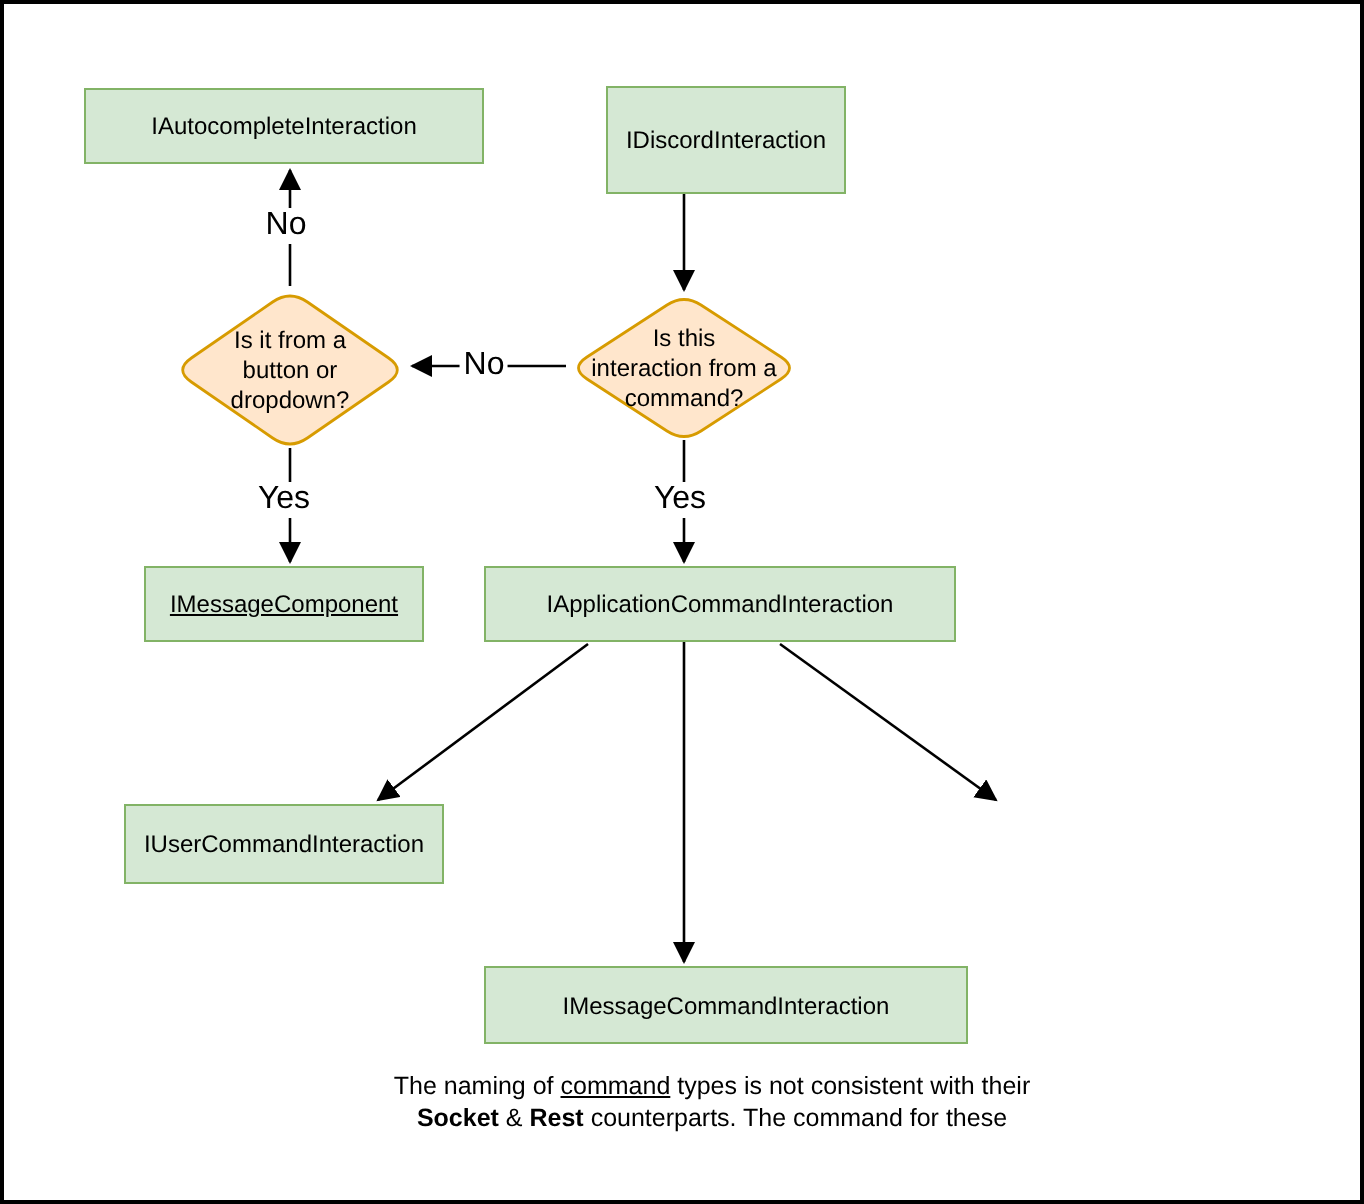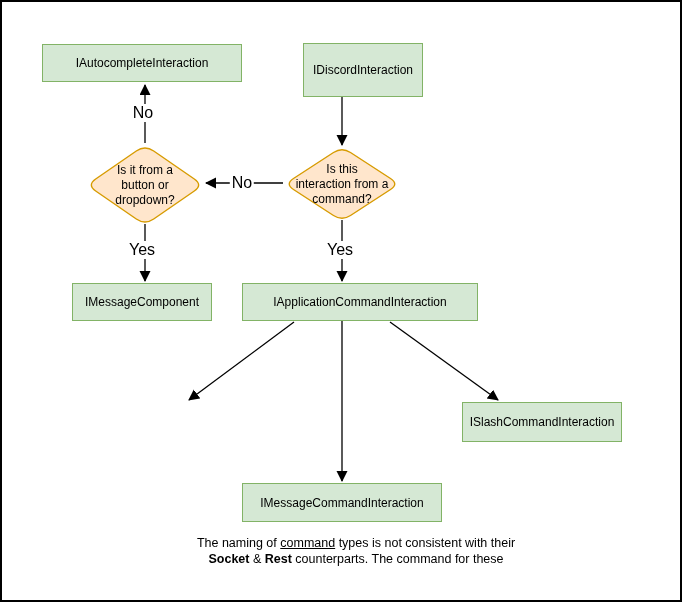--- a/index.html
+++ b/index.html
@@ -102,27 +102,27 @@
   </div>
 
   <div class="edge-label" style="left:141px; top:111px;">No</div>
 
   <div class="edge-label" style="left:240px; top:181px;">No</div>
 
   <div class="edge-label" style="left:140px; top:248px;">Yes</div>
 
   <div class="edge-label" style="left:338px; top:248px;">Yes</div>
 
-  <div class="node" style="left:70px; top:281px; width:140px; height:38px;">IMessageComponent</div>
+  <div class="node" style="left:70px; top:281px; width:140px; height:38px;text-decoration:underline;">IMessageComponent</div>
 
   <div class="node" style="left:240px; top:281px; width:236px; height:38px;">IApplicationCommandInteraction</div>
 
+  <div class="node" style="left:60px; top:400px; width:160px; height:40px;">IUserCommandInteraction</div>
 
-  <div class="node" style="left:460px; top:400px; width:160px; height:40px;">ISlashCommandInteraction</div>
 
-  <div class="node" style="left:240px; top:481px; width:200px; height:39px;">IMessageCommandInteraction</div>
+  <div class="node" style="left:240px; top:481px; width:242px; height:39px;">IMessageCommandInteraction</div>
 
   <div class="caption">
     <div><span>The naming of </span><span class="u">command</span><span> types is not consistent with their</span></div>
     <div><span class="b">Socket</span><span> &amp; </span><span class="b">Rest</span><span> counterparts. The command for these</span></div>
   </div>
 
 </div>
 
 </body></html>

